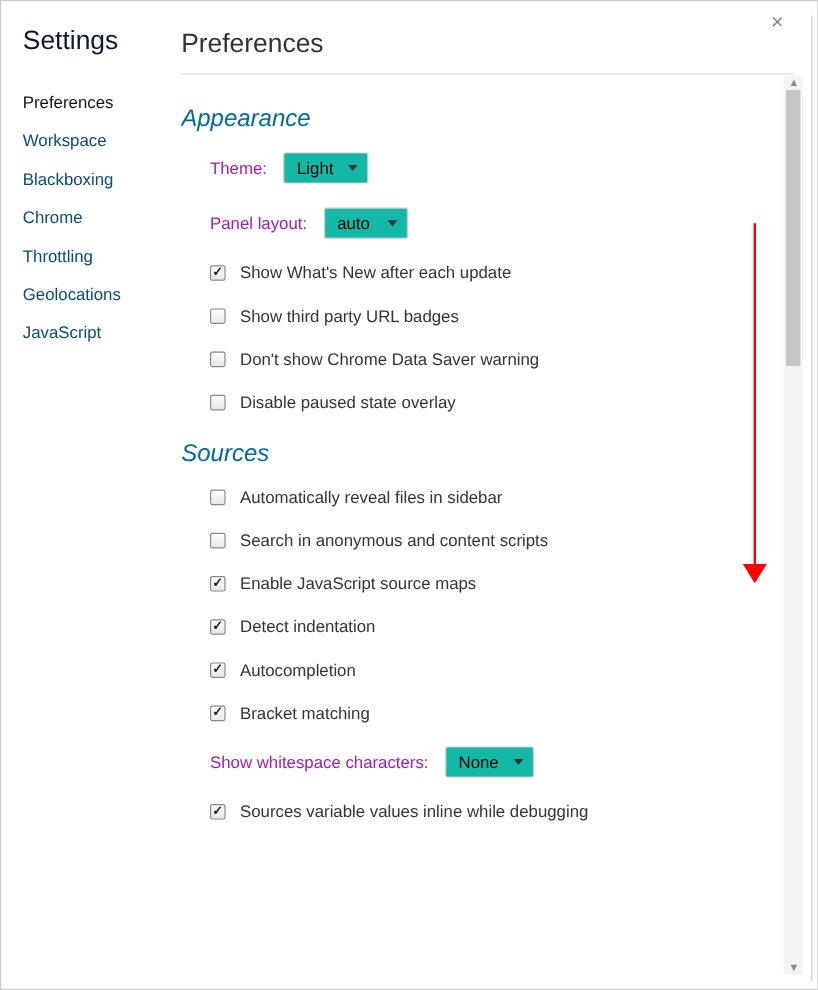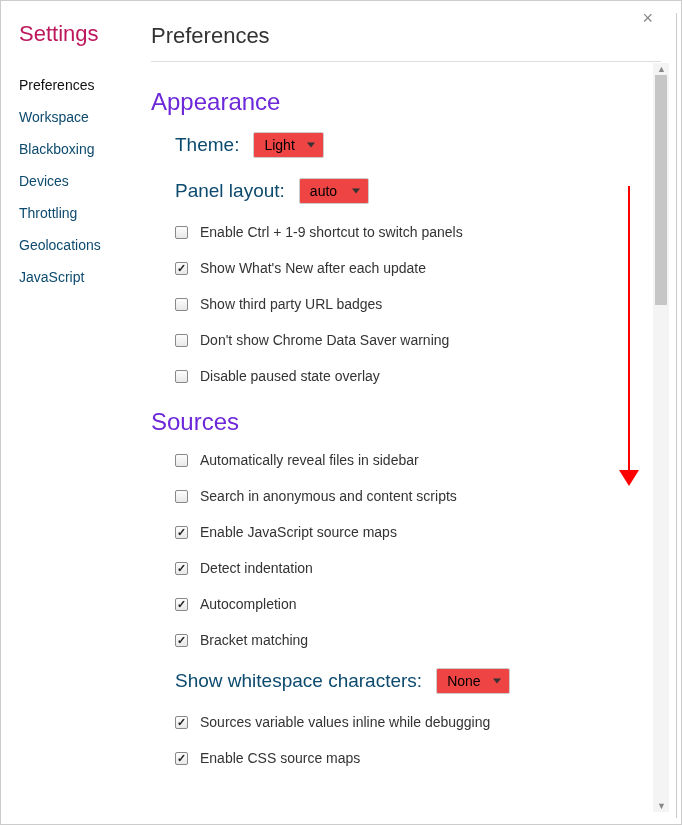--- a/index.html
+++ b/index.html
@@ -17,21 +17,21 @@
       position: relative;
     }
     .sidebar {
       width: 140px;
       padding: 20px 0 0 18px;
       flex-shrink: 0;
     }
     .sidebar-title {
       font-size: 22px;
       font-weight: 400;
-      color: #be185d;
+      color: #0f172a;
       margin-bottom: 22px;
     }
     .sidebar-item {
       font-size: 14px;
       color: #0c4a6e;
       padding: 8px 0;
       cursor: pointer;
     }
     .sidebar-item.active {
       color: #111;
@@ -53,42 +53,43 @@
       border-top: 1px solid #ddd;
       margin: 0 20px 0 0;
     }
     .scroll-area {
       height: calc(100% - 50px);
       overflow-y: auto;
       padding-right: 28px;
       padding-top: 18px;
     }
     .section-title {
-      font-size: 24px;
-      color: #6d28d9;
+      font-size: 20px;
+      color: #0369a1;
       margin-bottom: 16px;
       margin-top: 8px;
+      font-style: italic;
     }
     .field-row {
       display: flex;
       align-items: center;
       margin-left: 24px;
       margin-bottom: 20px;
     }
     .field-label {
-      font-size: 19px;
-      color: #0c4a6e;
+      font-size: 14px;
+      color: #a21caf;
       margin-right: 14px;
     }
     .select {
       border: 1px solid #ccc;
       border-radius: 2px;
       padding: 4px 28px 4px 10px;
       font-size: 14px;
-      background: #ef4444;
+      background: #14b8a6;
       position: relative;
       display: inline-flex;
       align-items: flex-start;
       cursor: pointer;
       min-width: 70px;
     }
     .select::after {
       content: "";
       position: absolute;
       right: 8px;
@@ -209,21 +210,21 @@
 
 <div class="close-btn">×</div>
 
 <div class="container">
 
   <div class="sidebar">
     <div class="sidebar-title">Settings</div>
     <div class="sidebar-item active">Preferences</div>
     <div class="sidebar-item">Workspace</div>
     <div class="sidebar-item">Blackboxing</div>
-    <div class="sidebar-item">Devices</div>
+    <div class="sidebar-item">Chrome</div>
     <div class="sidebar-item">Throttling</div>
     <div class="sidebar-item">Geolocations</div>
     <div class="sidebar-item">JavaScript</div>
   </div>
 
   <div class="main">
     <div class="main-title">Preferences</div>
     <hr class="divider">
 
     <div class="scroll-area">
@@ -238,24 +239,20 @@
       </div>
 
       <div class="field-row">
         <span class="field-label">Panel layout:</span>
         <div class="select">
           <span>auto</span>
         </div>
       </div>
 
       <div class="check-row">
-        <span class="checkbox"></span>
-        <span class="check-label">Enable Ctrl + 1-9 shortcut to switch panels</span>
-      </div>
-      <div class="check-row">
         <span class="checkbox checked"></span>
         <span class="check-label">Show What's New after each update</span>
       </div>
       <div class="check-row">
         <span class="checkbox"></span>
         <span class="check-label">Show third party URL badges</span>
       </div>
       <div class="check-row">
         <span class="checkbox"></span>
         <span class="check-label">Don't show Chrome Data Saver warning</span>
@@ -296,24 +293,20 @@
         <span class="field-label">Show whitespace characters:</span>
         <div class="select">
           <span>None</span>
         </div>
       </div>
 
       <div class="check-row">
         <span class="checkbox checked"></span>
         <span class="check-label">Sources variable values inline while debugging</span>
       </div>
-      <div class="check-row" style="margin-bottom:4px;">
-        <span class="checkbox checked"></span>
-        <span class="check-label">Enable CSS source maps</span>
-      </div>
 
     </div>
 
     <div class="scrollbar-track">
       <div class="scroll-arrow up">▲</div>
       <div class="scrollbar-thumb"></div>
       <div class="scroll-arrow down">▼</div>
     </div>
 
     <div class="red-arrow">

